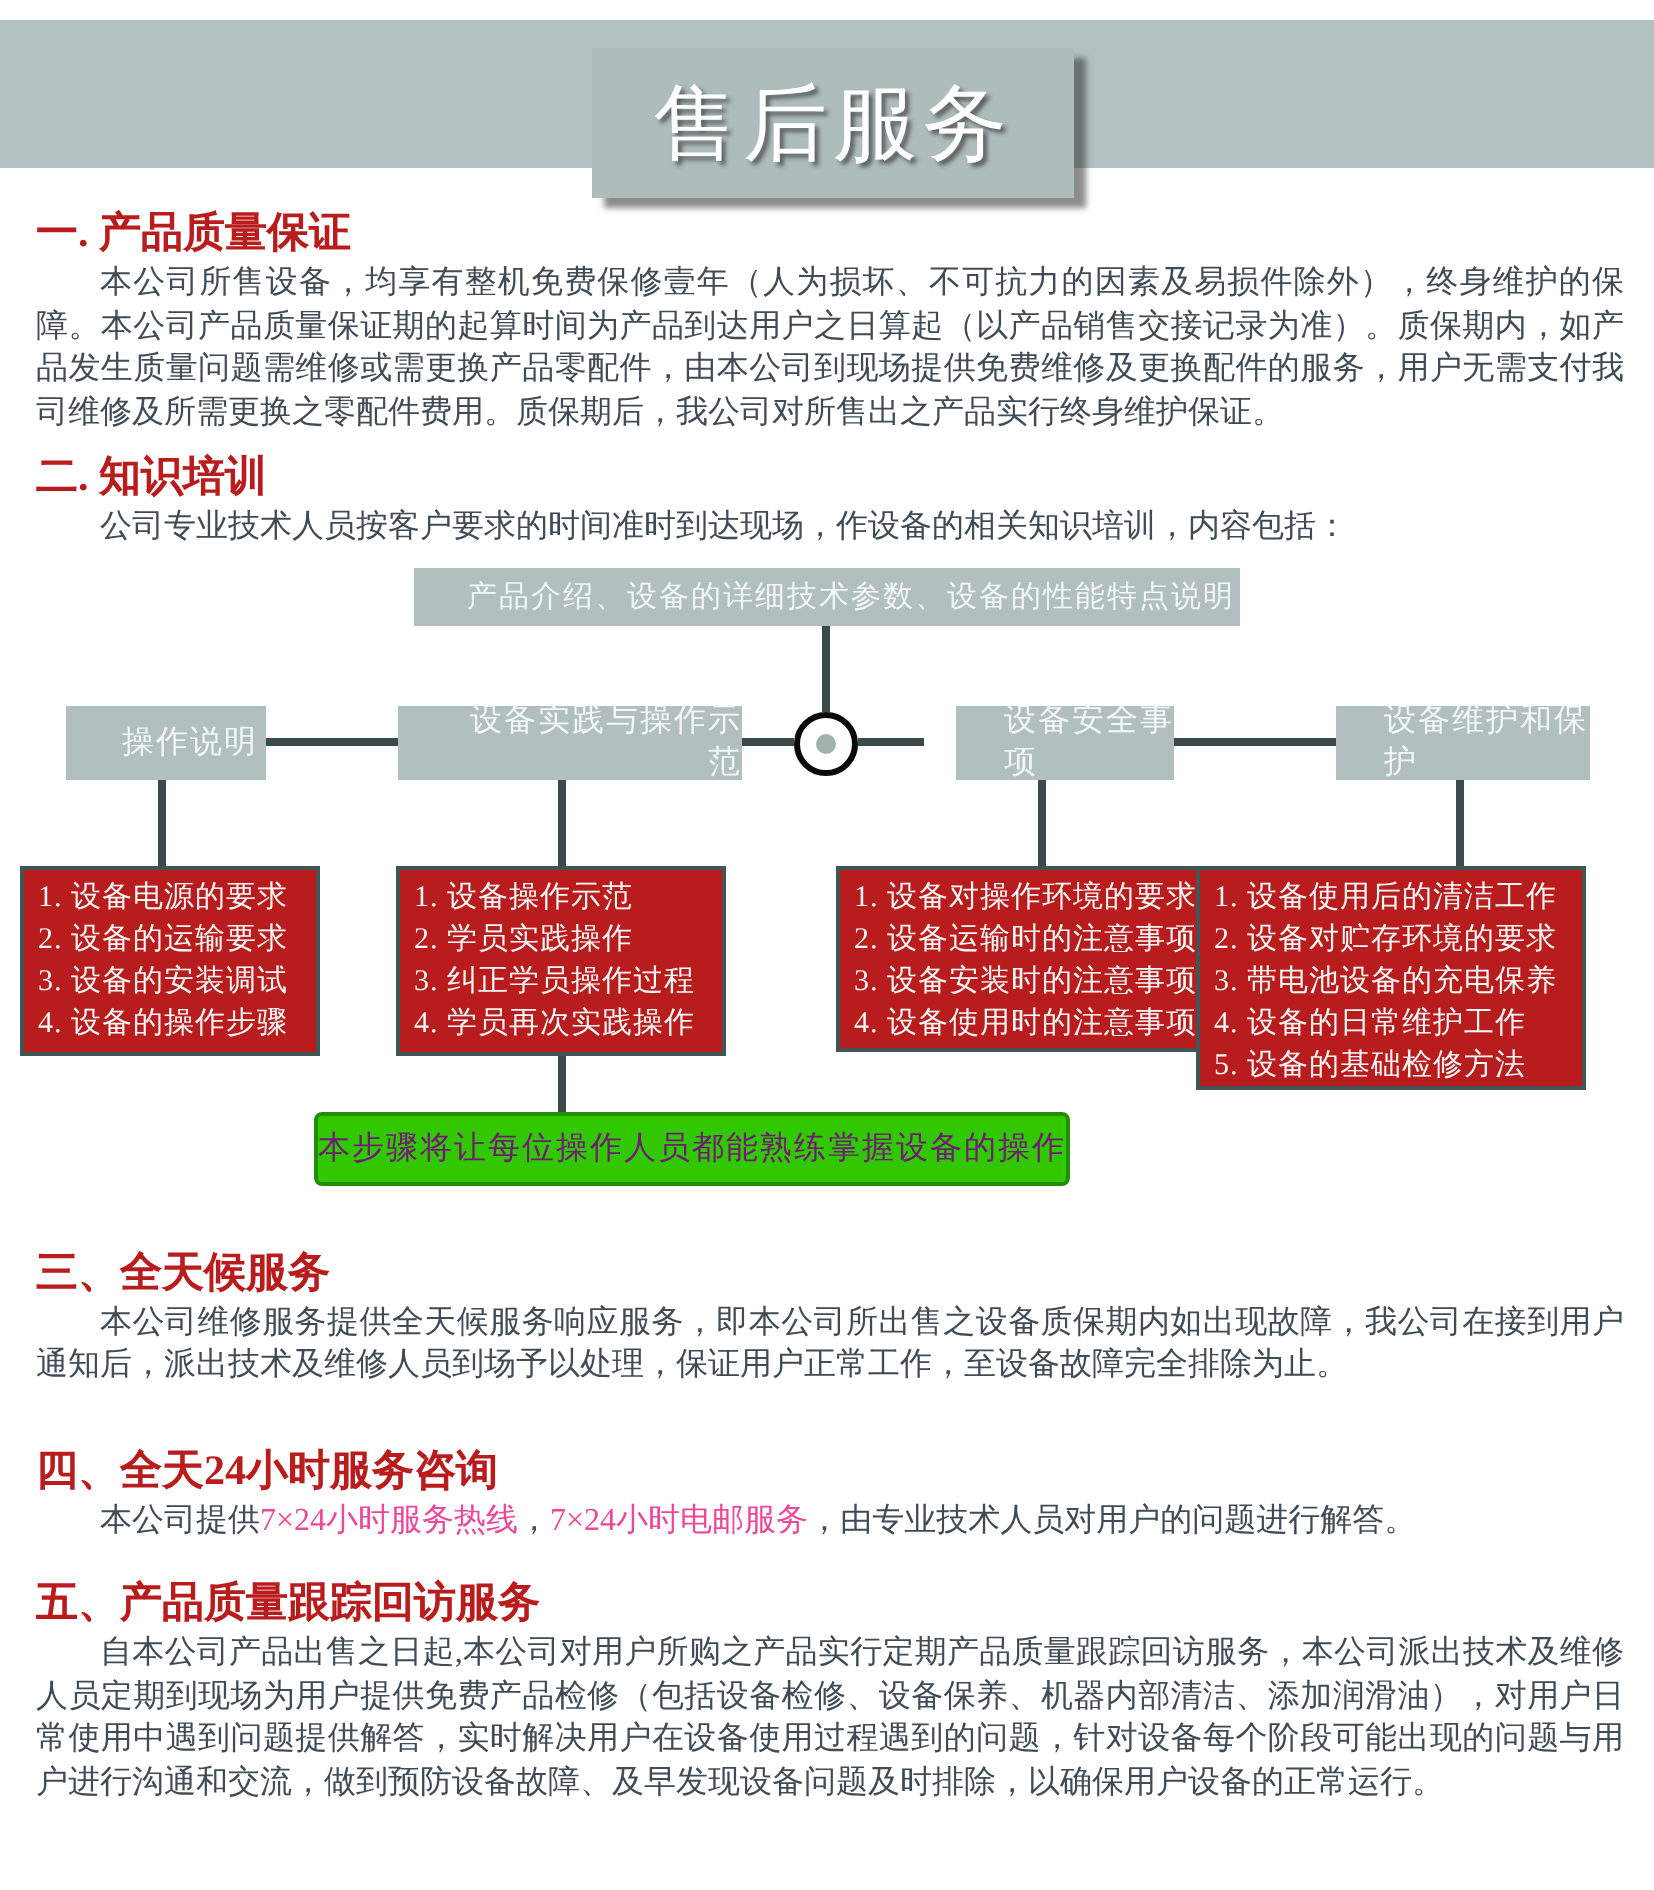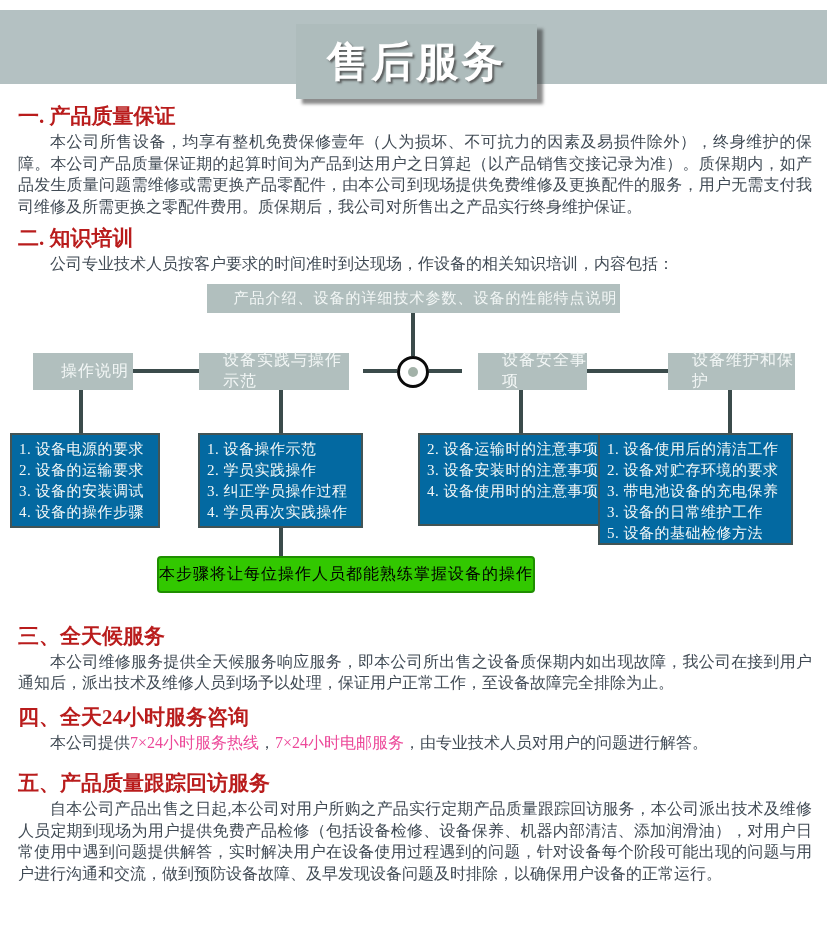--- a/index.html
+++ b/index.html
@@ -4,50 +4,50 @@
 <style>
   html,body{margin:0;padding:0;background:#fff;}
   body{width:827px;height:945px;font-family:"Liberation Serif",serif;-webkit-font-smoothing:antialiased;}
   .page{position:relative;width:827px;height:945px;overflow:hidden;background:#fff;}
 
   
   .header{position:relative;height:99px;}
   .band{position:absolute;left:0;top:10px;width:827px;height:74px;background:#b4c1c2;}
   .title-box{position:absolute;left:296px;top:24px;width:241px;height:75px;background:#aebcbc;
              box-shadow:6px 5px 3px rgba(45,45,45,.55);display:flex;align-items:center;justify-content:center;}
-  .title-box span{color:#fff;font-size:42px;font-weight:bold;letter-spacing:3px;
+  .title-box span{color:#fff;font-size:42px;font-weight:normal;letter-spacing:3px;
                   font-family:"Liberation Sans",sans-serif;text-shadow:2px 2px 2px rgba(70,70,70,.8);}
 
   
   h2{margin:0 0 0 18px;font-size:21px;line-height:26px;font-weight:bold;color:#b91c1c;
      font-family:"Liberation Serif",serif;}
-  .h1{margin-top:4px;} .h2{margin-top:8px;} .h3{margin-top:29px;} .h4{margin-top:10px;} .h5{margin-top:17px;}
+  .h1{margin-top:4px;} .h2{margin-top:8px;} .h3{margin-top:29px;} .h4{margin-top:28px;} .h5{margin-top:17px;}
   p.body{margin:2px 15px 0 18px;font-size:16px;line-height:21.5px;color:#414b55;
          text-align:justify;text-indent:32px;}
   p.body .b{font-weight:normal;color:#ec4899;}
 
   
   .flow{position:relative;width:827px;height:310px;margin-top:9px;}
   .node{position:absolute;box-sizing:border-box;background:#b1bfbe;border:2px solid #42545​5;
         border-color:#425455;color:#f3f7f6;display:flex;align-items:center;justify-content:center;
         font-size:15px;letter-spacing:1px;padding-left:24px;}
   .node.root{left:207px;top:0;width:413px;height:29px;}
   .node.branch{top:69px;height:37px;font-size:16px;}
-  .b1{left:33px;width:100px;} .b2{left:199px;width:150px;} .b3{left:462px;width:109px;margin-left:16px;} .b4{left:668px;width:127px;}
-  .list{position:absolute;top:149px;box-sizing:border-box;background:#0369a1;border:2px solid #425455;
+  .b1{left:33px;width:100px;} .b2{left:199px;width:172px;text-align:right;} .b3{left:462px;width:109px;margin-left:16px;} .b4{left:668px;width:127px;}
+  .list{position:absolute;top:149px;box-sizing:border-box;background:#b91c1c;border:2px solid #425455;
         color:#f3f7f6;font-size:15px;line-height:21px;padding:4px 0 0 7px;letter-spacing:.5px;}
   .lA{left:10px;width:150px;height:95px;} .lB{left:198px;width:165px;height:95px;}
   .lC{left:418px;width:199px;height:93px;} .lD{left:598px;width:195px;height:112px;}
   .conn{position:absolute;background:#3b4b4b;}
   .v{width:4px;} .h{height:4px;}
   .circle{position:absolute;left:397px;top:72px;width:26px;height:26px;border:3px solid #0a0a0a;
           border-radius:50%;background:#fff;display:flex;align-items:center;justify-content:center;}
   .circle .dot{width:10px;height:10px;border-radius:50%;background:#a3b2a9;}
   .result{position:absolute;left:157px;top:272px;width:378px;height:37px;box-sizing:border-box;
-          background:#32c800;border:2px solid #1f8f00;border-radius:4px;color:#000000;
+          background:#32c800;border:2px solid #1f8f00;border-radius:4px;color:#701a75;
           display:flex;align-items:center;justify-content:center;font-size:16px;letter-spacing:1px;}
 </style>
 </head>
 <body>
 
 <div class="page">
 
   <div class="header">
     <div class="band"></div>
     <div class="title-box">
@@ -90,29 +90,30 @@
       <div>3. 设备的安装调试</div>
       <div>4. 设备的操作步骤</div>
     </div>
     <div class="list lB">
       <div>1. 设备操作示范</div>
       <div>2. 学员实践操作</div>
       <div>3. 纠正学员操作过程</div>
       <div>4. 学员再次实践操作</div>
     </div>
     <div class="list lC">
+      <div>1. 设备对操作环境的要求</div>
       <div>2. 设备运输时的注意事项</div>
       <div>3. 设备安装时的注意事项</div>
       <div>4. 设备使用时的注意事项</div>
     </div>
     <div class="list lD">
       <div>1. 设备使用后的清洁工作</div>
       <div>2. 设备对贮存环境的要求</div>
       <div>3. 带电池设备的充电保养</div>
-      <div>3. 设备的日常维护工作</div>
+      <div>4. 设备的日常维护工作</div>
       <div>5. 设备的基础检修方法</div>
     </div>
 
     <div class="result">本步骤将让每位操作人员都能熟练掌握设备的操作</div>
   </div>
 
   <h2 class="h3">三、全天候服务</h2>
   <p class="body">本公司维修服务提供全天候服务响应服务，即本公司所出售之设备质保期内如出现故障，我公司在接到用户通知后，派出技术及维修人员到场予以处理，保证用户正常工作，至设备故障完全排除为止。</p>
 
   <h2 class="h4">四、全天24小时服务咨询</h2>

